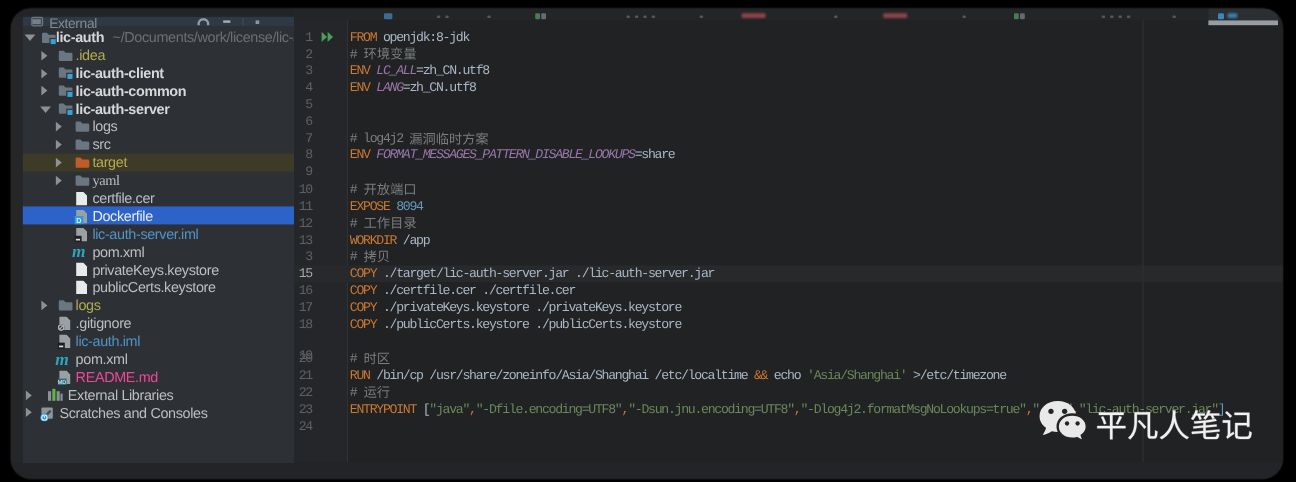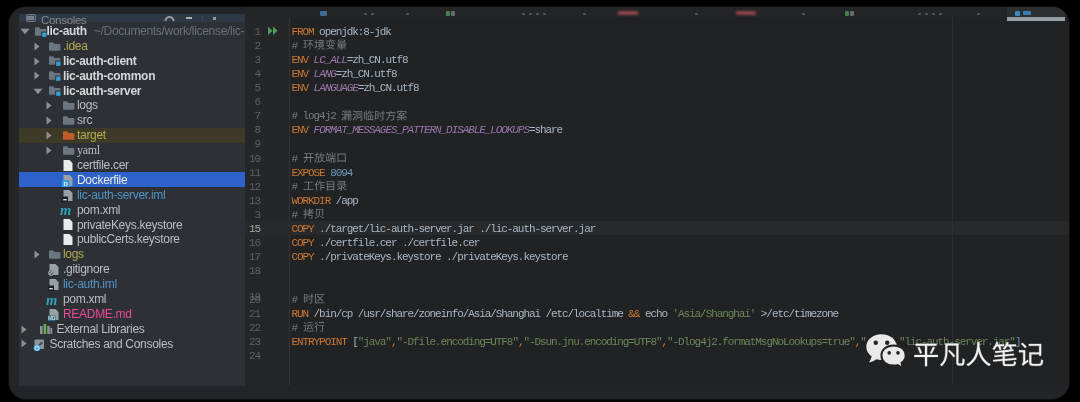--- a/index.html
+++ b/index.html
@@ -43,21 +43,21 @@
       <div class="abs" style="left:925.00px;top:12.50px;width:2.60px;height:2.20px;background:#54585C;border-radius:1px"></div>
       <div class="abs" style="left:932.00px;top:12.50px;width:2.60px;height:2.20px;background:#54585C;border-radius:1px"></div>
       <div class="abs" style="left:939.00px;top:12.50px;width:2.60px;height:2.20px;background:#54585C;border-radius:1px"></div>
       <div class="abs" style="left:977.00px;top:12.50px;width:2.60px;height:2.20px;background:#54585C;border-radius:1px"></div>
       <div class="abs" style="left:1007.00px;top:6.50px;width:57.50px;height:10.30px;background:#2B2F32"></div>
       <div class="abs" style="left:1007.00px;top:16.80px;width:57.50px;height:4.40px;background:#989DA2"></div>
       <div class="abs" style="left:1014.50px;top:10.50px;width:5.50px;height:5.00px;background:#3A87BC;border-radius:1px;filter:blur(0.5px)"></div>
       <div class="abs" style="left:1023.00px;top:11.20px;width:7.50px;height:3.80px;background:#3A87BC;border-radius:1px;filter:blur(0.7px);opacity:.9"></div>
       <div class="abs" style="left:25.5px;top:14px;width:10px;height:7.5px;border:1px solid #6E7680;border-radius:1.5px;background:#3C4854"></div>
       <div class="abs" style="left:27.3px;top:16px;width:6.4px;height:3.6px;background:#8A929B;opacity:.75"></div>
-      <div class="abs tree" style="left:41px;top:12.6px;color:#848A90;font-size:11.5px">Consoles</div>
+      <div class="abs tree" style="left:41px;top:12.6px;color:#848A90;font-size:11.5px">External</div>
       <div class="abs" style="left:163.5px;top:13.5px;width:11px;height:7px;overflow:hidden"><svg width="11" height="13" style="margin-top:-5px">
           <circle cx="5.5" cy="6" r="4" fill="none" stroke="#969BA0" stroke-width="2"></circle>
         </svg></div>
       <div class="abs" style="left:185.50px;top:17.40px;width:6.50px;height:1.80px;background:#A9ADB0"></div>
       <div class="abs" style="left:201.50px;top:14.50px;width:1.00px;height:6.80px;background:#414B57"></div>
       <div class="abs" style="left:212.80px;top:16.50px;width:3.20px;height:3.20px;background:#8F9499"></div>
       <svg class="abs" style="left:20.4px;top:28.2px" width="10" height="7">
         <polygon points="0.5,0.8 9.5,0.8 5,6.2" fill="#8E9194"></polygon>
       </svg>
       <svg class="abs" style="left:33.5px;top:25.6px" width="13" height="11">
@@ -230,31 +230,31 @@
       <div class="abs mono" style="left:230px;top:334.85px;width:30px;text-align:right;color:#5D6163">23</div>
       <div class="abs mono" style="left:230px;top:348.95px;width:30px;text-align:right;color:#5D6163">24</div>
       <svg class="abs" style="left:267px;top:26.2px" width="12" height="10">
         <polygon points="1,0.5 5.5,4.8 1,9.1" fill="#4C9E57"></polygon>
         <polygon points="6,0.5 10.5,4.8 6,9.1" fill="#4C9E57"></polygon>
       </svg>
       <div class="abs mono" style="left:291.5px;top:24.65px"><span style="color:#CB7832">FROM</span><span style="color:#A9B7C6"> openjdk:8-jdk</span></div>
       <div class="abs mono" style="left:291.5px;top:38.75px"><span style="color:#7A7E81"># </span></div>
       <div class="abs mono" style="left:291.5px;top:52.85px"><span style="color:#CB7832">ENV</span><span style="color:#A9B7C6"> </span><span style="color:#9876AA;font-style:italic">LC_ALL</span><span style="color:#A9B7C6">=zh_CN.utf8</span></div>
       <div class="abs mono" style="left:291.5px;top:66.95px"><span style="color:#CB7832">ENV</span><span style="color:#A9B7C6"> </span><span style="color:#9876AA;font-style:italic">LANG</span><span style="color:#A9B7C6">=zh_CN.utf8</span></div>
-      <div class="abs mono" style="left:291.5px;top:81.05px"><span style="color:#CB7832">ENV</span><span style="color:#A9B7C6"> </span><span style="color:#9876AA;font-style:italic">LANGUAGE</span><span style="color:#A9B7C6">=zh_CN.utf8</span></div>
       <div class="abs mono" style="left:291.5px;top:109.25px"><span style="color:#7A7E81"># log4j2 </span></div>
       <div class="abs mono" style="left:291.5px;top:123.35px"><span style="color:#CB7832">ENV</span><span style="color:#A9B7C6"> </span><span style="color:#9876AA;font-style:italic">FORMAT_MESSAGES_PATTERN_DISABLE_LOOKUPS</span><span style="color:#A9B7C6">=share</span></div>
       <div class="abs mono" style="left:291.5px;top:151.55px"><span style="color:#7A7E81"># </span></div>
       <div class="abs mono" style="left:291.5px;top:165.65px"><span style="color:#CB7832">EXPOSE</span><span style="color:#A9B7C6"> </span><span style="color:#6897BB">8094</span></div>
       <div class="abs mono" style="left:291.5px;top:179.75px"><span style="color:#7A7E81"># </span></div>
       <div class="abs mono" style="left:291.5px;top:193.85px"><span style="color:#CB7832">WORKDIR</span><span style="color:#A9B7C6"> /app</span></div>
       <div class="abs mono" style="left:291.5px;top:207.95px"><span style="color:#7A7E81"># </span></div>
       <div class="abs mono" style="left:291.5px;top:222.05px"><span style="color:#CB7832">COPY</span><span style="color:#A9B7C6"> ./target/lic-auth-server.jar ./lic-auth-server.jar</span></div>
       <div class="abs mono" style="left:291.5px;top:236.15px"><span style="color:#CB7832">COPY</span><span style="color:#A9B7C6"> ./certfile.cer ./certfile.cer</span></div>
       <div class="abs mono" style="left:291.5px;top:250.25px"><span style="color:#CB7832">COPY</span><span style="color:#A9B7C6"> ./privateKeys.keystore ./privateKeys.keystore</span></div>
+      <div class="abs mono" style="left:291.5px;top:264.35px"><span style="color:#CB7832">COPY</span><span style="color:#A9B7C6"> ./publicCerts.keystore ./publicCerts.keystore</span></div>
       <div class="abs mono" style="left:291.5px;top:292.55px"><span style="color:#7A7E81"># </span></div>
       <div class="abs mono" style="left:291.5px;top:306.65px"><span style="color:#CB7832">RUN</span><span style="color:#A9B7C6"> /bin/cp /usr/share/zoneinfo/Asia/Shanghai /etc/localtime </span><span style="color:#CB7832">&amp;&amp;</span><span style="color:#A9B7C6"> echo </span><span style="color:#6A8759">'Asia/Shanghai'</span><span style="color:#A9B7C6"> &gt;/etc/timezone</span></div>
       <div class="abs mono" style="left:291.5px;top:320.75px"><span style="color:#7A7E81"># </span></div>
       <div class="abs mono" style="left:291.5px;top:334.85px"><span style="color:#CB7832">ENTRYPOINT</span><span style="color:#A9B7C6"> [</span><span style="color:#6A8759">"java"</span><span style="color:#CB7832">,</span><span style="color:#6A8759">"-Dfile.encoding=UTF8"</span><span style="color:#CB7832">,</span><span style="color:#6A8759">"-Dsun.jnu.encoding=UTF8"</span><span style="color:#CB7832">,</span><span style="color:#6A8759">"-Dlog4j2.formatMsgNoLookups=true"</span><span style="color:#CB7832">,</span><span style="color:#6A8759">"-jar"</span><span style="color:#CB7832">,</span><span style="color:#6A8759">"lic-auth-server.jar"</span><span style="color:#6897BB">]</span></div>
       <svg style="position:absolute;left:302.54px;top:39.01px;" width="44.16" height="11.26" viewBox="0 0 44.16 11.26">
         <g fill="#7A7E81">
           <path transform="translate(0.00,9.72) scale(0.011040,-0.011040)" d="M677 494C752 410 841 295 881 224L942 271C900 340 808 452 734 534ZM36 102 55 31C137 61 243 98 343 135L331 203L230 167V413H319V483H230V702H340V772H41V702H160V483H56V413H160V143ZM391 776V703H646C583 527 479 371 354 271C372 257 401 227 413 212C482 273 546 351 602 440V-77H676V577C695 618 713 660 728 703H944V776Z"></path>
           <path transform="translate(11.04,9.72) scale(0.011040,-0.011040)" d="M485 300H801V234H485ZM485 415H801V350H485ZM587 833C596 813 606 789 614 767H397V704H900V767H692C683 792 670 822 657 846ZM748 692C739 661 722 617 706 584H537L575 594C569 621 553 663 539 694L477 680C490 651 503 612 509 584H367V520H927V584H773C788 611 803 644 817 675ZM415 468V181H519C506 65 463 7 299 -25C314 -38 333 -66 338 -83C522 -40 574 36 590 181H681V33C681 -21 688 -37 705 -49C721 -62 751 -66 774 -66C787 -66 827 -66 842 -66C861 -66 889 -64 903 -59C921 -53 933 -43 940 -26C947 -11 951 31 953 72C933 78 906 90 893 103C892 62 891 32 888 18C885 5 878 -1 870 -4C864 -7 849 -7 836 -7C822 -7 798 -7 788 -7C775 -7 766 -6 760 -3C753 1 752 10 752 26V181H873V468ZM34 129 59 53C143 86 251 128 353 170L338 238L233 199V525H330V596H233V828H160V596H50V525H160V172C113 155 69 140 34 129Z"></path>
           <path transform="translate(22.08,9.72) scale(0.011040,-0.011040)" d="M223 629C193 558 143 486 88 438C105 429 133 409 147 397C200 450 257 530 290 611ZM691 591C752 534 825 450 861 396L920 435C885 487 812 567 747 623ZM432 831C450 803 470 767 483 738H70V671H347V367H422V671H576V368H651V671H930V738H567C554 769 527 816 504 849ZM133 339V272H213C266 193 338 128 424 75C312 30 183 1 52 -16C65 -32 83 -63 89 -82C233 -59 375 -22 499 34C617 -24 758 -62 913 -82C922 -62 940 -33 956 -16C815 -1 686 29 576 74C680 133 766 210 823 309L775 342L762 339ZM296 272H709C658 206 585 152 500 109C416 153 347 207 296 272Z"></path>
           <path transform="translate(33.12,9.72) scale(0.011040,-0.011040)" d="M250 665H747V610H250ZM250 763H747V709H250ZM177 808V565H822V808ZM52 522V465H949V522ZM230 273H462V215H230ZM535 273H777V215H535ZM230 373H462V317H230ZM535 373H777V317H535ZM47 3V-55H955V3H535V61H873V114H535V169H851V420H159V169H462V114H131V61H462V3Z"></path>

